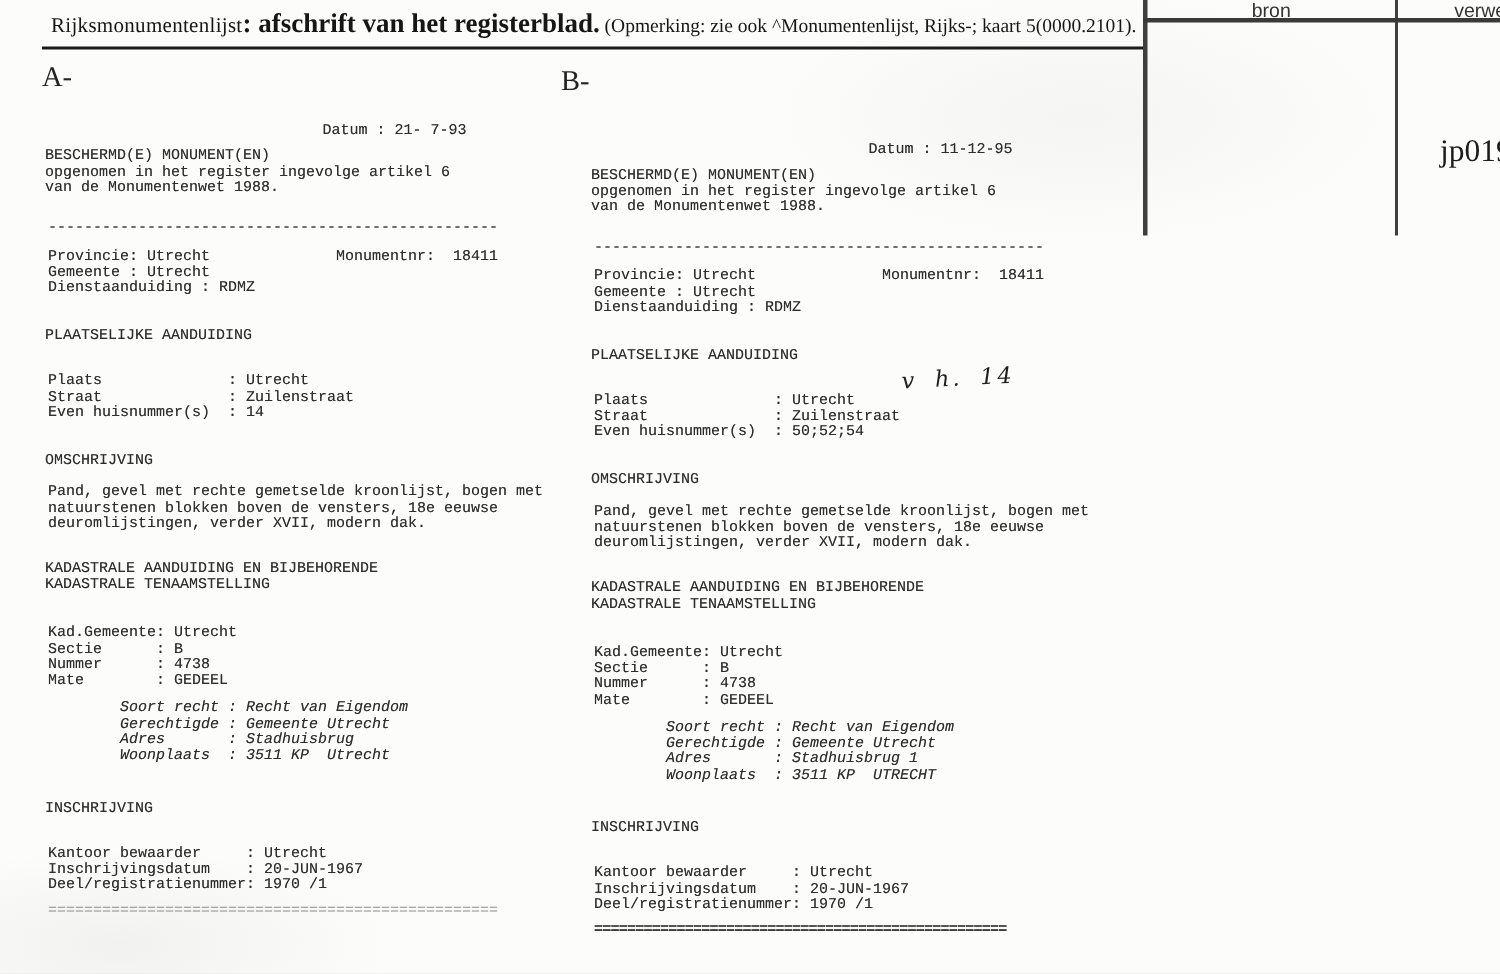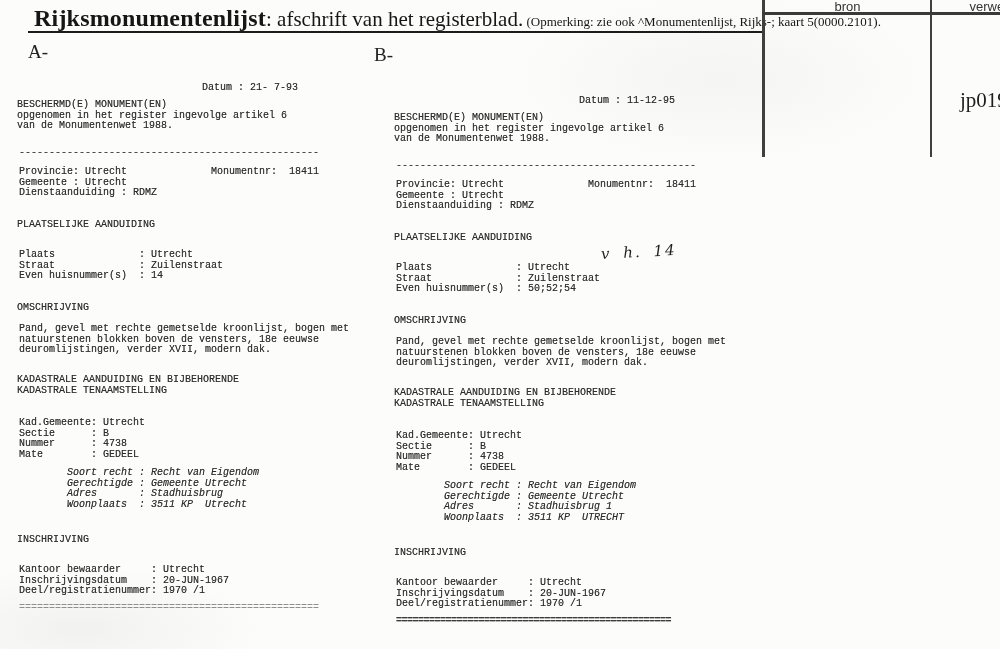--- a/index.html
+++ b/index.html
@@ -16,22 +16,22 @@
     font-family: "Liberation Serif", serif;
   }
 
   
   .doc-title {
     position: absolute;
     left: 34px; top: 5px;
     white-space: nowrap;
     color: #161616;
   }
-  .doc-title .t-bold { font-weight: bold; font-size: 24px; letter-spacing: 0.2px; }
-  .doc-title .t-rest { font-weight: normal; font-size: 21px; }
+  .doc-title .t-bold { font-weight: normal; font-size: 14px; letter-spacing: 0.2px; }
+  .doc-title .t-rest { font-weight: bold; font-size: 18px; }
   .doc-title .t-note { font-weight: normal; font-size: 13px; }
   .title-underline {
     position: absolute;
     left: 28px; top: 31px;
     width: 734px; height: 2px;
     background: #1c1c1c;
   }
 
   .copy-label {
     position: absolute;
@@ -75,21 +75,21 @@
     font-size: 21px;
     color: #1d1d1d;
   }
 
   
   .col {
     position: absolute;
     width: 332px;
     top: 0; 
   }
-  .col-a { left: 17px; top: 83px; height: 540px; }
+  .col-a { left: 30px; top: 83px; height: 540px; }
   .col-b { left: 394px; top: 96px; height: 540px; }
   .mono {
     position: absolute;
     left: 2px;
     font-family: "Liberation Mono", "DejaVu Sans Mono", monospace;
     font-size: 10px;
     line-height: 10.5px;
     color: #2d2d2d;
     white-space: pre;
     text-shadow: 0 0 0.4px rgba(40,40,40,0.55);

